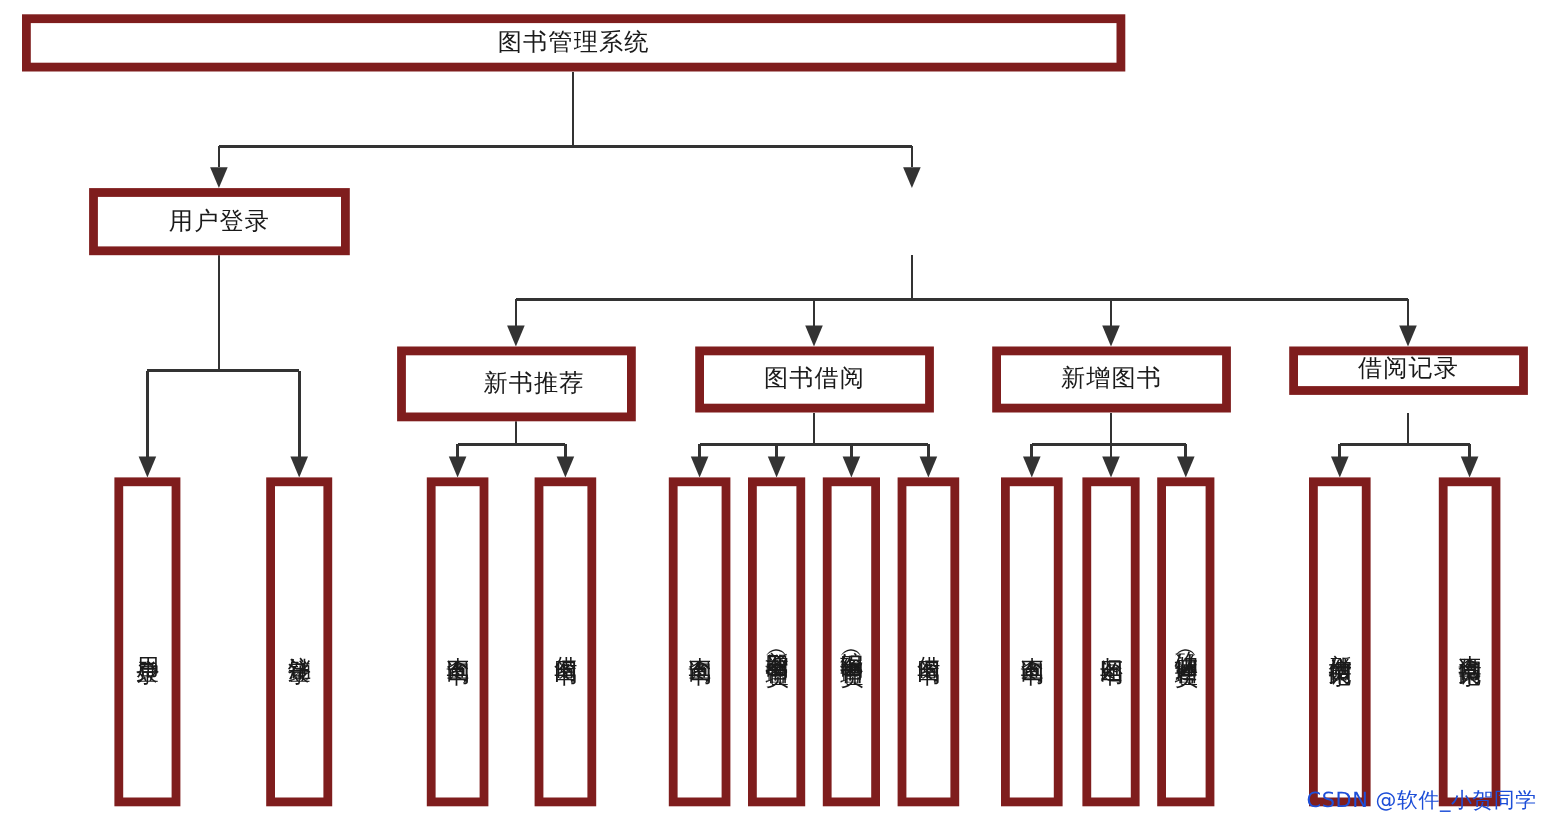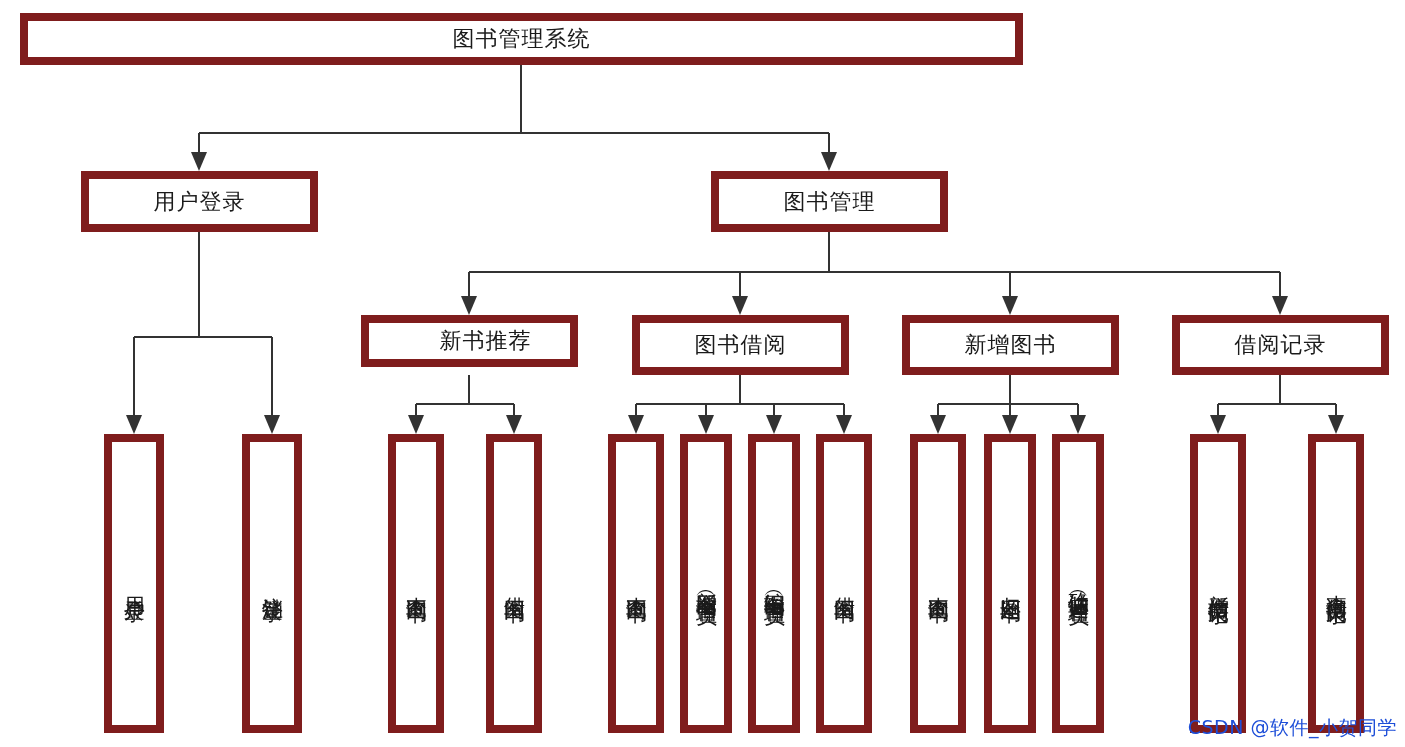--- a/index.html
+++ b/index.html
@@ -130,34 +130,31 @@
       <path d="M 1328 415 L 1344 415 L 1336 434 Z" fill="#333333"></path>
     </svg>
 
   <div class="node horiz" id="node-root" style="left: 20px; top: 13px; width: 1003px; height: 52px;">
     <span class="label">图书管理系统</span>
   </div>
 
   <div class="node horiz" id="node-l2-0" style="left: 81px; top: 171px; width: 237px; height: 61px;">
     <span class="label">用户登录</span>
   </div>
-  <div class="node horiz" id="node-l2-1" style="left: 711px; top: 171px; width: 237px; height: 61px;">
-    <span class="label">图书管理</span>
-  </div>
 
-  <div class="node horiz" id="node-l3-0" style="left: 361px; top: 315px; width: 217px; height: 52px; padding-left: 32px;">
+  <div class="node horiz" id="node-l3-0" style="left: 361px; top: 315px; width: 217px; height: 68px; padding-left: 32px;">
     <span class="label">新书推荐</span>
   </div>
   <div class="node horiz" id="node-l3-1" style="left: 632px; top: 315px; width: 217px; height: 60px;">
     <span class="label">图书借阅</span>
   </div>
   <div class="node horiz" id="node-l3-2" style="left: 902px; top: 315px; width: 217px; height: 60px;">
     <span class="label">新增图书</span>
   </div>
-  <div class="node horiz" id="node-l3-3" style="left: 1172px; top: 315px; width: 217px; height: 60px;">
+  <div class="node horiz" id="node-l3-3" style="left: 1172px; top: 315px; width: 217px; height: 44px; font-family: Liberation Mono, monospace;">
     <span class="label">借阅记录</span>
   </div>
 
   <div class="node vert" id="node-leaf-0" style="left: 104px; top: 434px; width: 60px; height: 299px;">
     <span class="label">用户登录</span>
   </div>
   <div class="node vert" id="node-leaf-1" style="left: 242px; top: 434px; width: 60px; height: 299px;">
     <span class="label">注销登录</span>
   </div>
   <div class="node vert" id="node-leaf-2" style="left: 388px; top: 434px; width: 56px; height: 299px;">

